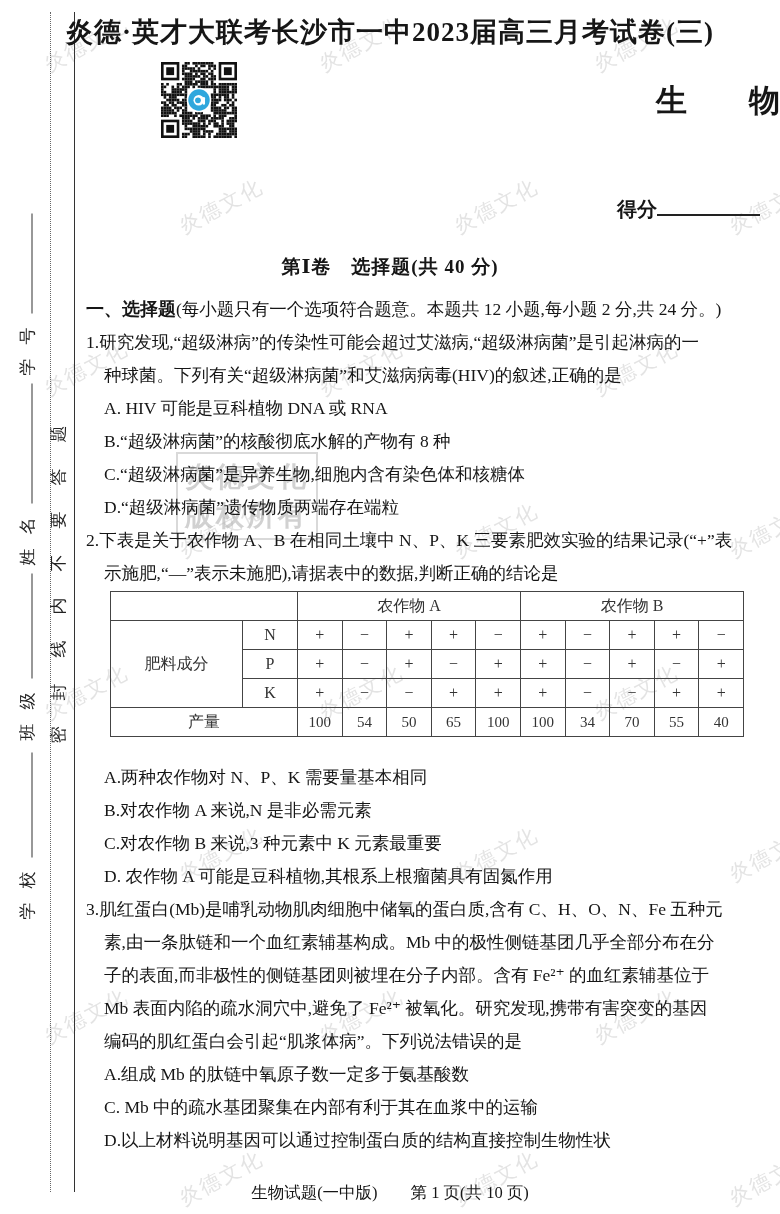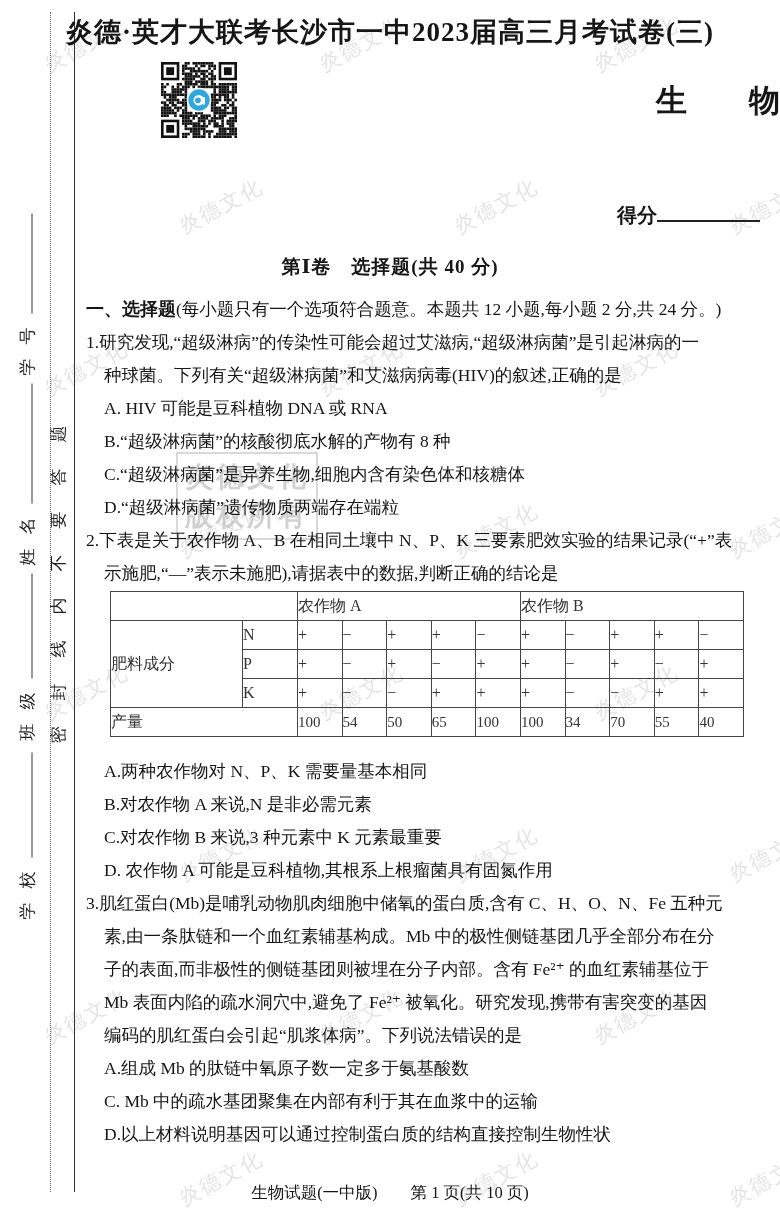--- a/index.html
+++ b/index.html
@@ -35,38 +35,38 @@
   
   .exam-title{position:absolute;top:14px;left:0;right:0;text-align:center;
       font-size:27px;font-weight:bold;letter-spacing:1px;}
   .qr{position:absolute;left:159px;top:62px;width:80px;height:76px;}
   .subject{position:absolute;top:80px;left:0;right:0;text-align:right;
       font-size:31px;font-weight:bold;
       font-family:"Liberation Sans","DejaVu Sans",sans-serif;}
   .exam-info{position:absolute;top:162px;left:0;right:0;text-align:center;
       font-size:17px;}
   .exam-info span{margin:0 22px;}
-  .score{position:absolute;left:617px;top:202px;white-space:nowrap;
+  .score{position:absolute;left:617px;top:196px;white-space:nowrap;
       font-family:"Liberation Sans","DejaVu Sans",sans-serif;
       font-weight:bold;font-size:20px;}
   .score .ul{display:inline-block;width:103px;height:18px;
       border-bottom:2px solid #222;}
   .section-heading{position:absolute;top:254px;left:0;right:0;text-align:center;
       font-weight:bold;font-size:19px;letter-spacing:1px;}
   
   .qbody{position:absolute;left:86px;top:293px;width:690px;font-size:17.5px;}
   .bline{height:33px;line-height:33px;white-space:nowrap;}
   .bline.ind{padding-left:18px;}
-  .bline.mt8{margin-top:18px;}
+  .bline.mt8{margin-top:24px;}
   .hlabel{font-weight:bold;font-family:"Liberation Sans","DejaVu Sans",sans-serif;
       font-size:18px;}
   
   .qtable{border-collapse:collapse;margin:1px 0 4px 24px;table-layout:fixed;
       width:633px;}
-  .qtable td{border:1px solid #444;font-size:16px;height:28px;
+  .qtable td{border:1px solid #444;text-align:center;font-size:16px;height:28px;
       padding:0;color:#333;}
   .qtable td.num{font-size:15px;}
   
   .footer{position:absolute;top:1182px;left:0;right:0;text-align:center;
       font-size:16.5px;}
 </style>
 </head>
 <body>
 
 <div class="layer-wm">

